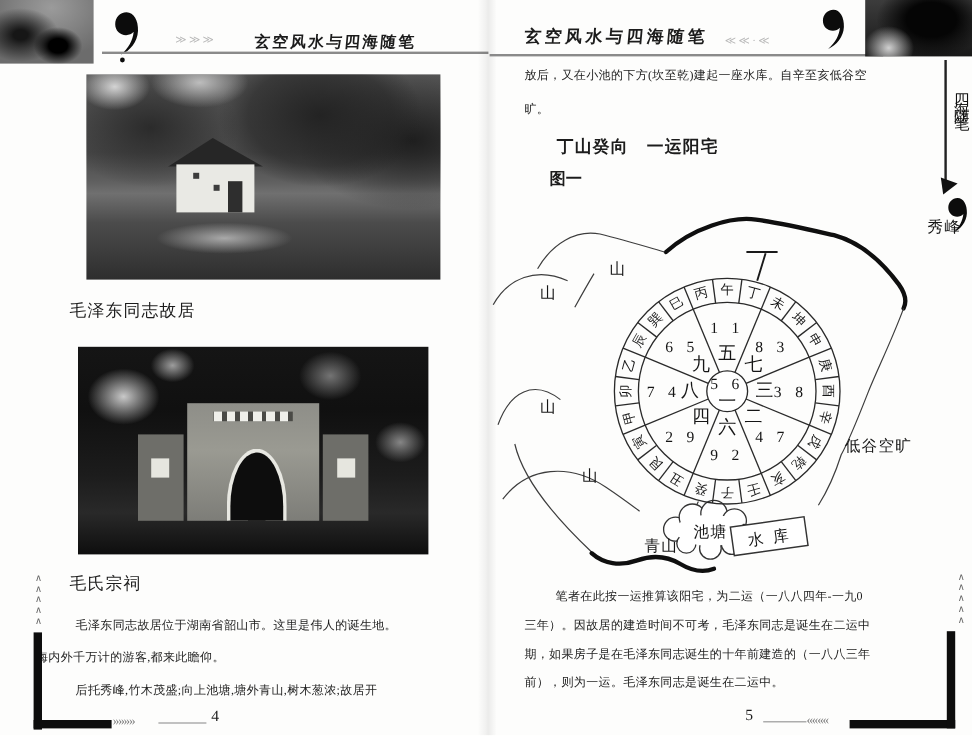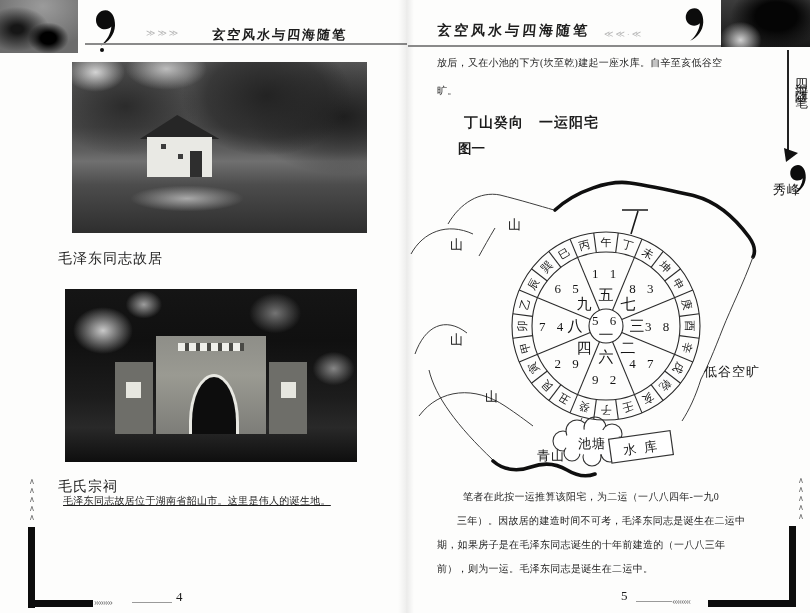--- a/index.html
+++ b/index.html
@@ -116,21 +116,23 @@
     <div class="p2-wing" style="left:70%;">
       <div class="p2-plaque"></div>
     </div>
     <div class="p2-gate">
       <div class="p2-crest"></div>
       <div class="p2-arch"></div>
     </div>
   </div>
   <div class="abs caption" style="left:58px;top:478px;width:290px;">毛氏宗祠</div>
 
-  <div class="abs bodyline" style="left:63px;top:494px;text-decoration:underline;">毛泽东同志故居位于湖南省韶山市。这里是伟人的诞生地。</div>
+  <div class="abs bodyline" style="left:63px;top:514px;">毛泽东同志故居位于湖南省韶山市。这里是伟人的诞生地。</div>
+  <div class="abs bodyline" style="left:30px;top:541px;">海内外千万计的游客,都来此瞻仰。</div>
+  <div class="abs bodyline" style="left:63px;top:568px;">后托秀峰,竹木茂盛;向上池塘,塘外青山,树木葱浓;故居开</div>
 
   <div class="abs edgemarks" style="left:27px;top:477px;">∧∧∧∧∧</div>
   <div class="abs thickbar" style="left:28px;top:527px;width:7px;height:81px;"></div>
   <div class="abs thickbar" style="left:28px;top:600px;width:65px;height:7px;"></div>
   <div class="abs farrows" style="left:94px;top:595px;">»»»»</div>
   <div class="abs thinline" style="left:132px;top:602px;width:40px;"></div>
   <div class="abs pagenum" style="left:176px;top:589px;">4</div>
 
   <div class="abs gutter" style="left:398px;top:0;width:16px;height:613px;"></div>
 
@@ -272,21 +274,21 @@
         <text x="170" y="168" class="svgt num-t">八</text>
         <text x="163.52334059711296" y="130.523340597113" class="svgt stars-t">6 5</text>
         <text x="179.07968978321702" y="146.07968978321702" class="svgt num-t">九</text>
         <circle cx="201" cy="168" r="17" class="dlnf"></circle>
         <text x="201" y="162" class="svgt stars-t">5 6</text>
         <text x="201" y="177" class="svgt num-t">一</text>
       </g>
   </svg>
 
   <div class="abs bodyline" style="left:463px;top:490px;">笔者在此按一运推算该阳宅，为二运（一八八四年-一九0</div>
-  <div class="abs bodyline" style="left:457px;top:514px;">三年）。因故居的建造时间不可考，毛泽东同志是诞生在二运中</div>
+  <div class="abs bodyline" style="left:437px;top:514px;">三年）。因故居的建造时间不可考，毛泽东同志是诞生在二运中</div>
   <div class="abs bodyline" style="left:437px;top:538px;">期，如果房子是在毛泽东同志诞生的十年前建造的（一八八三年</div>
   <div class="abs bodyline" style="left:437px;top:562px;">前），则为一运。毛泽东同志是诞生在二运中。</div>
 
   <div class="abs pagenum" style="left:621px;top:588px;">5</div>
   <div class="abs thinline" style="left:636px;top:601px;width:36px;"></div>
   <div class="abs farrows" style="left:672px;top:594px;">««««</div>
   <div class="abs thickbar" style="left:708px;top:600px;width:88px;height:7px;"></div>
   <div class="abs thickbar" style="left:789px;top:526px;width:7px;height:81px;"></div>
   <div class="abs edgemarks" style="left:796px;top:476px;">∧∧∧∧∧</div>
 

